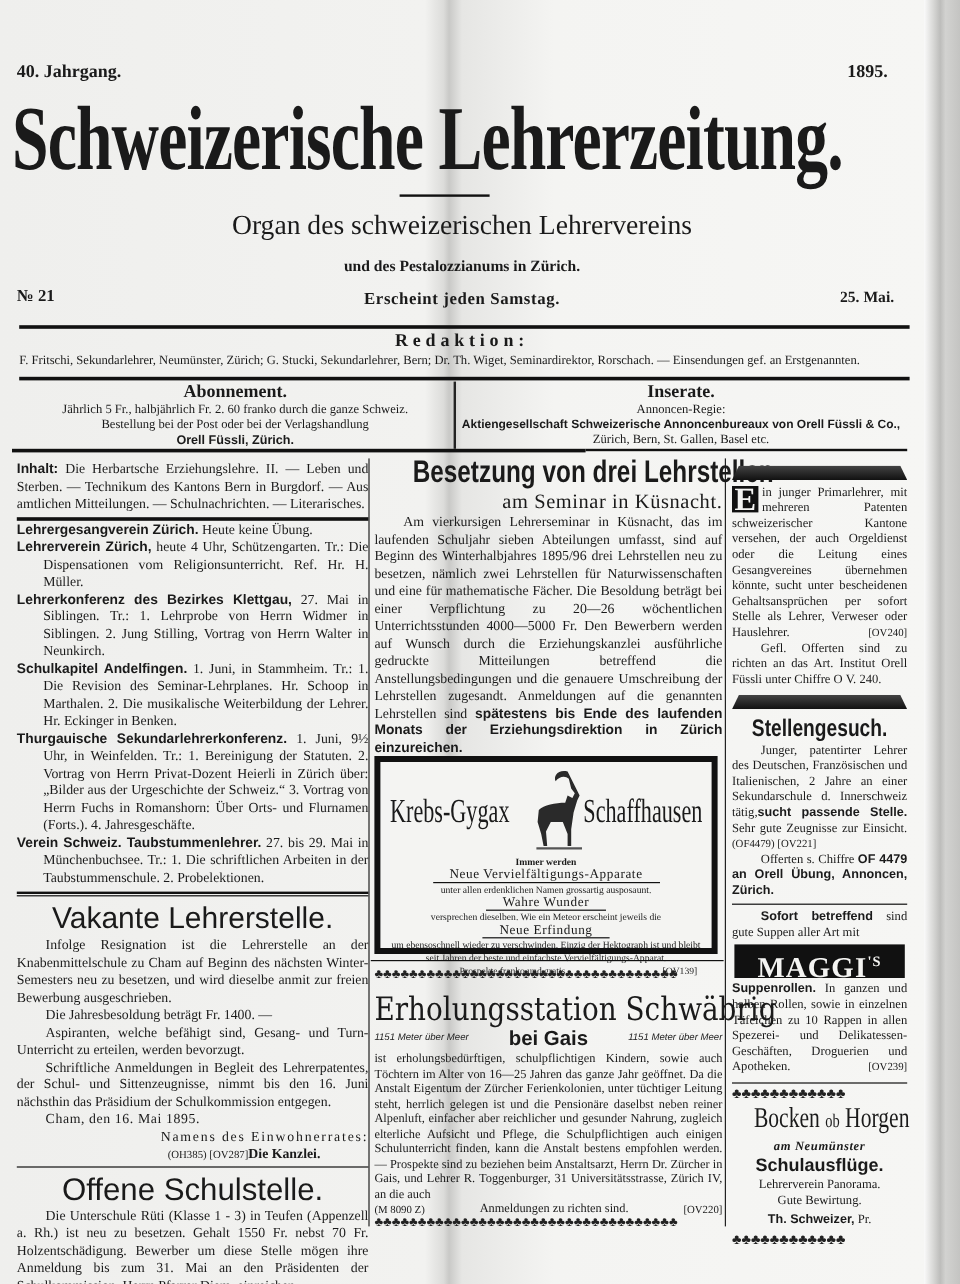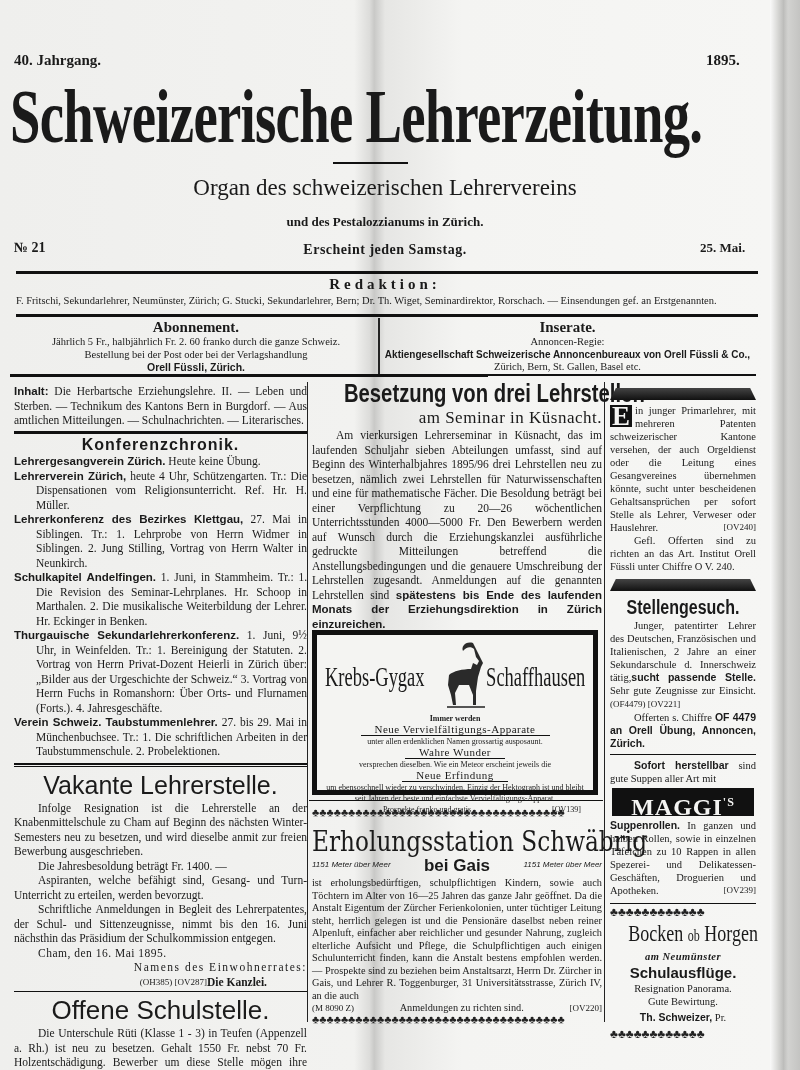--- a/index.html
+++ b/index.html
@@ -112,21 +112,20 @@
 
 <div class="vline" style="left:307px;top:382px;height:640px;"></div>
 <div class="vline" style="left:604px;top:382px;height:640px;"></div>
 
 <div class="abs col1">
   <div class="inhalt">
     <b class="sans">Inhalt:</b>
     <span>Die Herbartsche Erziehungslehre. II. — Leben und Sterben. — Technikum des Kantons Bern in Burgdorf. — Aus amtlichen Mitteilungen. — Schulnachrichten. — Literarisches.</span>
   </div>
   <div style="height:3px;background:#111;margin:3px 0 1px;"></div>
-  <div class="section-head sans">Konferenzchronik.</div>
   <div class="entry"><b>Lehrergesangverein Zürich.</b><span> Heute keine Übung.</span></div>
   <div class="entry"><b>Lehrerverein Zürich,</b><span> heute 4 Uhr, Schützengarten. Tr.: Die Dispensationen vom Religionsunterricht. Ref. Hr. H. Müller.</span></div>
   <div class="entry"><b>Lehrerkonferenz des Bezirkes Klettgau,</b><span> 27. Mai in Siblingen. Tr.: 1. Lehrprobe von Herrn Widmer in Siblingen. 2. Jung Stilling, Vortrag von Herrn Walter in Neunkirch.</span></div>
   <div class="entry"><b>Schulkapitel Andelfingen.</b><span> 1. Juni, in Stammheim. Tr.: 1. Die Revision des Seminar-Lehrplanes. Hr. Schoop in Marthalen. 2. Die musikalische Weiterbildung der Lehrer. Hr. Eckinger in Benken.</span></div>
   <div class="entry"><b>Thurgauische Sekundarlehrerkonferenz.</b><span> 1. Juni, 9½ Uhr, in Weinfelden. Tr.: 1. Bereinigung der Statuten. 2. Vortrag von Herrn Privat-Dozent Heierli in Zürich über: „Bilder aus der Urgeschichte der Schweiz.“ 3. Vortrag von Herrn Fuchs in Romanshorn: Über Orts- und Flurnamen (Forts.). 4. Jahresgeschäfte.</span></div>
   <div class="entry"><b>Verein Schweiz. Taubstummenlehrer.</b><span> 27. bis 29. Mai in Münchenbuchsee. Tr.: 1. Die schriftlichen Arbeiten in der Taubstummenschule. 2. Probelektionen.</span></div>
   <div style="height:2px;background:#111;margin:4px 0 1px;"></div>
   <div style="height:1px;background:#111;margin:0 0 1px;"></div>
 
   <div class="big-head">Vakante Lehrerstelle.</div>
@@ -202,25 +201,25 @@
   <div class="just">
     <span class="dropcap">E</span><span>in junger Primarlehrer, mit mehreren Patenten schweizerischer Kantone versehen, der auch Orgeldienst oder die Leitung eines Gesangvereines übernehmen könnte, sucht unter bescheidenen Gehaltsansprüchen per sofort Stelle als Lehrer, Verweser oder Hauslehrer.</span>
     <span class="small-codes" style="float:right;">[OV240]</span>
   </div>
   <div class="para" style="clear:both;">Gefl. Offerten sind zu richten an das Art. Institut Orell Füssli unter Chiffre O V. 240.</div>
   <div class="banner" style="margin-top:6px;"></div>
   <div class="stell-head">Stellengesuch.</div>
   <div class="para"><span>Junger, patentirter Lehrer des Deutschen, Französischen und Italienischen, 2 Jahre an einer Sekundarschule d. Innerschweiz tätig,</span><b class="sans">sucht passende Stelle.</b><span> Sehr gute Zeugnisse zur Einsicht.</span> <span class="small-codes">(OF4479)  [OV221]</span></div>
   <div class="para"><span>Offerten s. Chiffre </span><b class="sans">OF 4479</b> <b class="sans">an Orell Übung, Annoncen, Zürich.</b></div>
   <div style="height:1px;background:#111;margin:4px 0;"></div>
-  <div class="para"><b class="sans">Sofort herstellbar</b><span> sind gute Suppen aller Art mit</span></div>
+  <div class="para"><b class="sans">Sofort betreffend</b><span> sind gute Suppen aller Art mit</span></div>
   <div class="maggi"><span>MAGGI</span><sup>'S</sup></div>
   <div class="just"><b class="sans">Suppenrollen.</b><span> In ganzen und halben Rollen, sowie in einzelnen Täfelchen zu 10 Rappen in allen Spezerei- und Delikatessen-Geschäften, Droguerien und Apotheken.</span> <span class="small-codes" style="float:right;">[OV239]</span></div>
   <div style="height:1px;background:#111;margin:6px 0 2px;clear:both;"></div>
   <div class="fleuron-row" style="position:static;font-size:12px;">♣♣♣♣♣♣♣♣♣♣♣♣</div>
   <div class="bocken-head"><span>Bocken </span><small>ob</small><span> Horgen</span></div>
   <div class="center bold" style="font-style:italic;letter-spacing:0.5px;">am Neumünster</div>
   <div class="center bold sans" style="font-size:15px;margin:3px 0;">Schulausflüge.</div>
-  <div class="center">Resignation Panorama.</div>
+  <div class="center">Lehrerverein Panorama.</div>
   <div class="center">Gute Bewirtung.</div>
   <div class="center" style="margin-top:3px;"><b class="sans">Th. Schweizer,</b><span> Pr.</span></div>
   <div class="fleuron-row" style="position:static;font-size:12px;margin-top:4px;">♣♣♣♣♣♣♣♣♣♣♣♣</div>
 </div>
 
 </body></html>

